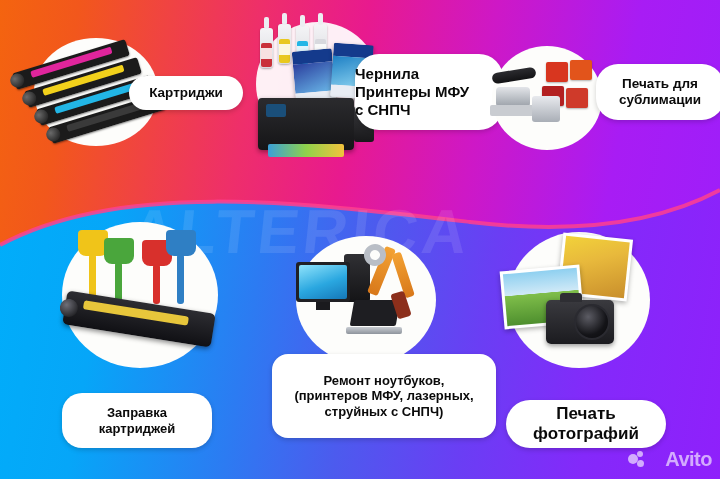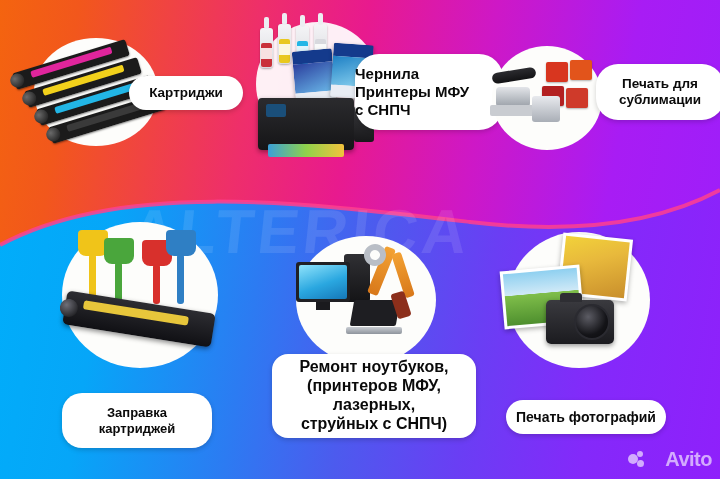--- a/index.html
+++ b/index.html
@@ -49,22 +49,22 @@
     box-shadow:0 2px 5px rgba(0,0,0,.18);
     display:flex;align-items:center;justify-content:center;
     line-height:1.18;
   }
   .pill span{display:block;}
   .p-cart{left:129px;top:76px;width:114px;height:34px;font-size:13.5px;}
   .p-ink{left:355px;top:54px;width:148px;height:76px;font-size:15px;
          border-radius:24px;text-align:left;justify-content:flex-start;padding-left:0;box-sizing:border-box;}
   .p-sub{left:596px;top:64px;width:128px;height:56px;font-size:13.5px;border-radius:22px;}
   .p-refill{left:62px;top:393px;width:150px;height:55px;font-size:13px;border-radius:20px;text-align:center;}
-  .p-repair{left:272px;top:354px;width:204px;height:84px;font-size:16px;border-radius:16px;}
-  .p-photo{left:506px;top:400px;width:160px;height:34px;font-size:14px;}
+  .p-repair{left:272px;top:354px;width:224px;height:84px;font-size:13px;border-radius:16px;}
+  .p-photo{left:506px;top:400px;width:160px;height:48px;font-size:17px;}
 
   
   .art{position:absolute;}
 
   
   .toner{position:absolute;width:118px;height:17px;border-radius:3px;transform:rotate(-17deg);
          box-shadow:0 1px 2px rgba(0,0,0,.45);}
   .toner .body{position:absolute;inset:0;border-radius:3px;background:#1b1b1b;}
   .toner .strip{position:absolute;left:18px;right:16px;top:3px;height:7px;border-radius:2px;}
   .toner .knob{position:absolute;left:-4px;top:1px;width:14px;height:14px;border-radius:50%;

